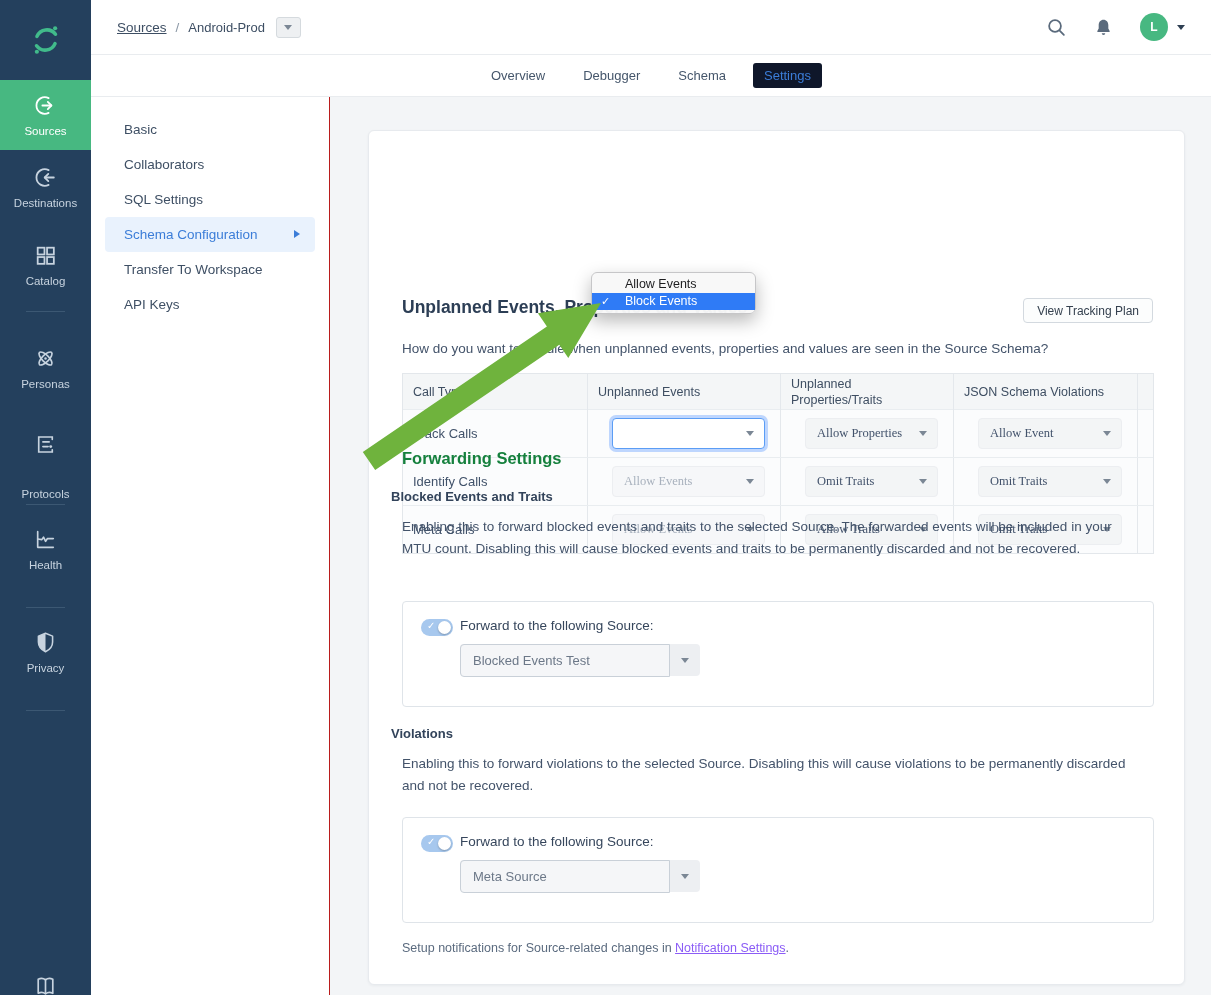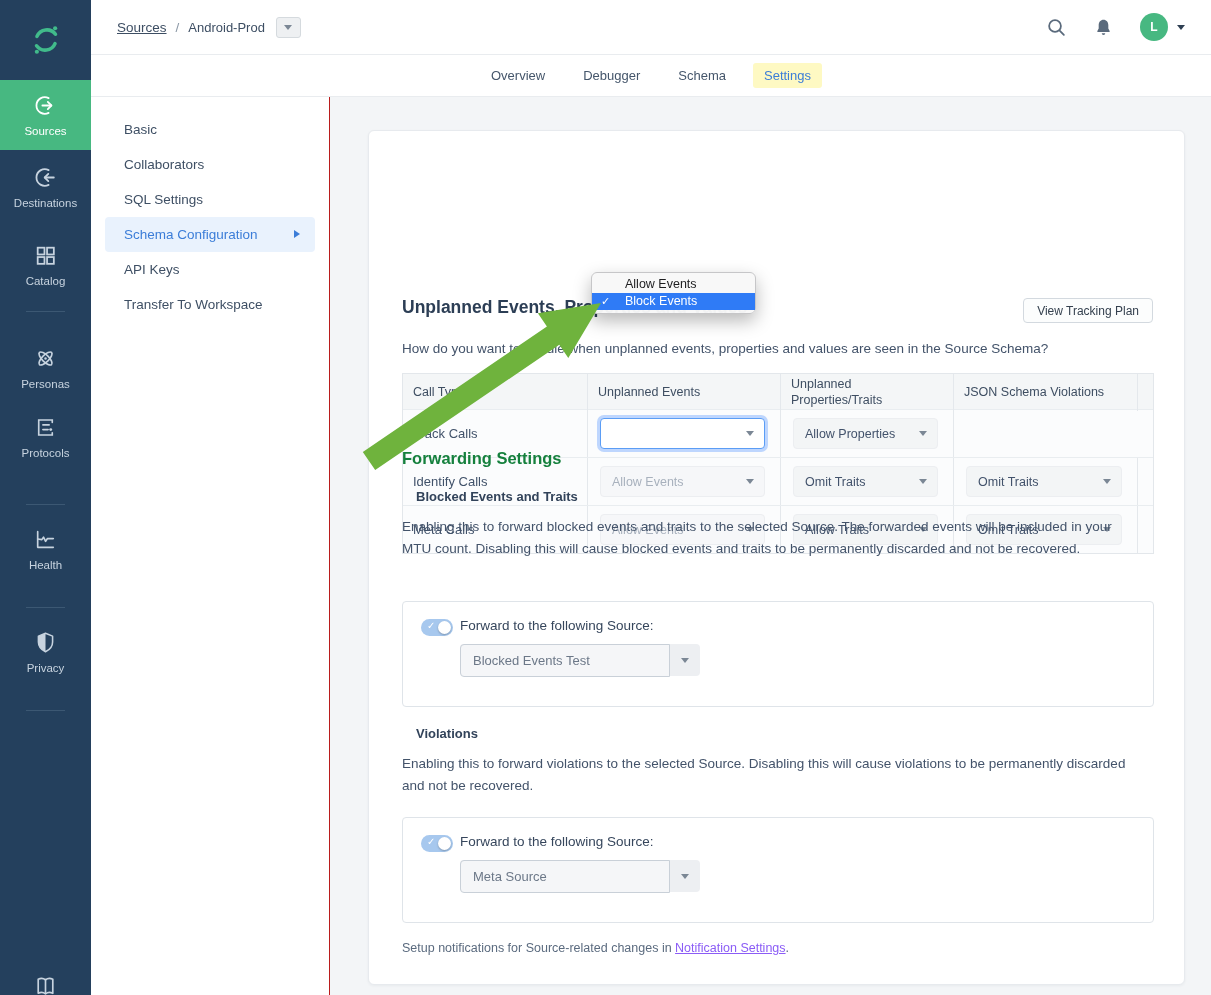--- a/index.html
+++ b/index.html
@@ -25,52 +25,52 @@
   .crumb-btn { margin-left:11px; width:25px; height:21px; background:#eef0f2; border:1px solid #d5dade; border-radius:3px; display:flex; align-items:center; justify-content:center; cursor:pointer; }
   .topbar-right { margin-left:auto; display:flex; align-items:center; gap:26px; }
   .icon-btn { cursor:pointer; display:flex; align-items:center; }
   .avatar-wrap { display:flex; align-items:center; gap:9px; cursor:pointer; }
   .avatar { width:28px; height:28px; border-radius:50%; background:#47b881; color:#fff; font-size:12px; font-weight:bold; display:flex; align-items:center; justify-content:center; }
   .caret-down { width:0; height:0; border-left:4px solid transparent; border-right:4px solid transparent; border-top:5px solid #7b8795; }
   .caret-down.dark { border-top-color:#2e3f52; }
   
   .tabbar { position:absolute; left:91px; top:55px; right:0; height:42px; background:#ffffff; border-bottom:1px solid #e9ecef; display:flex; align-items:center; justify-content:center; gap:16px; z-index:2; }
   .tab { font-size:13px; color:#45566b; padding:5px 11px; border-radius:3px; cursor:pointer; }
-  .tab.active { color:#3b7dd8; background:#fef9c3; }
+  .tab.active { color:#3b7dd8; background:#0f172a; }
   
   .submenu { position:absolute; left:91px; top:97px; width:239px; bottom:0; background:#ffffff; border-right:1px solid #b91c1c; padding-top:15px; z-index:2; }
   .submenu-item { position:relative; margin:0 14px; height:35px; line-height:35px; padding-left:19px; font-size:13.5px; color:#3e4f64; border-radius:4px; cursor:pointer; }
   .submenu-item.active { background:#e9f2fd; color:#3b7dd8; }
   .caret-right { position:absolute; right:15px; top:13px; width:0; height:0; border-top:4.5px solid transparent; border-bottom:4.5px solid transparent; border-left:6px solid #3b7dd8; }
   
   .card { position:absolute; left:368px; top:130px; width:817px; height:855px; background:#ffffff; border:1px solid #e7eaee; border-radius:6px; box-shadow:0 1px 3px rgba(20,40,60,0.05); z-index:1; }
   .card-title { position:absolute; left:33px; top:166px; font-size:17.5px; font-weight:bold; color:#2c3e55; }
   .btn-tracking { position:absolute; right:31px; top:167px; height:25px; padding:0 13px; font-size:12px; color:#35414f; background:#fcfdfd; border:1px solid #d3d9df; border-radius:4px; cursor:pointer; font-family:inherit; }
   .card-sub { position:absolute; left:33px; top:210px; font-size:13.5px; color:#43536a; }
   
   .utable { position:absolute; left:33px; top:242px; width:752px; border:1px solid #e3e7eb; }
   .trow { display:grid; grid-template-columns:184px 193px 173px 184px 15px; }
   .trow.head { height:35px; background:#f4f6f7; }
   .trow.body { height:48px; background:#fbfcfd; border-top:1px solid #e9edf0; }
   .tcell { border-left:1px solid #e4e8ec; display:flex; align-items:center; overflow:visible; }
   .tcell:first-child { border-left:none; }
   .hcell { font-size:12.5px; color:#3e4e62; padding:2px 10px; line-height:1.3; }
   .ctcell { font-size:13px; color:#41526a; padding-left:10px; }
-  .sel { flex:1; margin:0 15px 0 12px; height:31px; background:#f3f5f6; border:1px solid #eceef1; border-radius:4px; display:flex; align-items:center; padding-left:11px; font-size:12.5px; color:#42526b; cursor:pointer; }
+  .sel { flex:1; margin:0 15px 0 24px; height:31px; background:#f3f5f6; border:1px solid #eceef1; border-radius:4px; display:flex; align-items:center; padding-left:11px; font-size:12.5px; color:#42526b; cursor:pointer;font-family:Liberation Serif, serif; }
   .sel .sel-caret { margin-left:auto; margin-right:10px; }
   .sel.disabled { color:#a8b1bd; background:#f6f7f9; }
   .sel.focused { background:#ffffff; border:1px solid #5b9df5; box-shadow:0 0 0 3px rgba(77,144,254,0.35); }
   
   .menu { position:absolute; left:222px; top:141px; width:165px; background:rgba(248,248,248,0.97); border:1px solid #c6c6c8; border-radius:6px; box-shadow:0 7px 18px rgba(0,0,0,0.28); padding:3px 0; z-index:12; }
   .menu-item { position:relative; height:17px; line-height:17px; padding-left:33px; font-size:12.5px; color:#1d1d1f; cursor:pointer; white-space:nowrap; }
   .menu-item.selected { background:#2f7bf6; color:#ffffff; }
   .menu-check { position:absolute; left:9px; top:0; font-size:11px; }
   
   .h2-fwd { position:absolute; left:33px; top:318px; font-size:16.5px; font-weight:bold; color:#15803d; }
-  .h3 { position:absolute; left:47px; font-size:13px; font-weight:bold; color:#32435a; }
+  .h3 { position:absolute; left:22px; font-size:13px; font-weight:bold; color:#32435a; }
   .para { position:absolute; left:33px; width:737px; font-size:13.5px; color:#43536a; line-height:21.5px; }
   .fcard { position:absolute; left:33px; width:752px; height:106px; background:#ffffff; border:1px solid #dfe4e9; border-radius:4px; }
   .toggle { position:absolute; left:18px; top:17px; width:32px; height:17px; background:#a7c8ee; border-radius:9px; cursor:pointer; }
   .toggle-check { position:absolute; left:6px; top:1px; color:#ffffff; font-size:10px; }
   .toggle-knob { position:absolute; right:2px; top:2px; width:13px; height:13px; background:#ffffff; border-radius:50%; box-shadow:0 1px 2px rgba(0,0,0,0.25); }
   .toggle-label { position:absolute; left:57px; top:16px; font-size:13.5px; color:#36465c; }
   .src-select { position:absolute; left:57px; top:42px; width:240px; height:32px; background:#edeff2; border-radius:4px; cursor:pointer; }
   .src-text { position:absolute; left:0; top:0; width:210px; height:33px; background:#f5f6f8; border:1px solid #c9d0d8; border-radius:4px 0 0 4px; display:flex; align-items:center; padding-left:12px; font-size:13px; color:#6c7888; }
   .src-caret { position:absolute; right:0; top:0; width:30px; height:33px; display:flex; align-items:center; justify-content:center; }
   .footer-note { position:absolute; left:33px; top:810px; font-size:12.5px; color:#5b6b7f; }
@@ -123,21 +123,21 @@
 
   <div class="rail-item" style="top:346px;">
     <svg viewBox="0 0 24 24" fill="none" stroke="currentColor" stroke-width="1.6">
       <ellipse cx="12" cy="12" rx="8.2" ry="3.3" transform="rotate(45 12 12)"></ellipse>
       <ellipse cx="12" cy="12" rx="8.2" ry="3.3" transform="rotate(-45 12 12)"></ellipse>
       <circle cx="12" cy="12" r="1.2" fill="currentColor" stroke="none"></circle>
     </svg>
     <span class="rlabel">Personas</span>
   </div>
 
-  <div class="rail-item" style="top:415px;">
+  <div class="rail-item" style="top:432px;gap:24px;">
     <svg viewBox="0 0 24 24" fill="none" stroke="currentColor" stroke-width="1.6" stroke-linecap="round">
       <path d="M18.5 7V4.8H5.5v14.4h13V17"></path>
         <path d="M9.5 9.5h6"></path>
         <path d="M9.5 14h5"></path>
       <circle cx="17" cy="14" r="1.4" fill="currentColor" stroke="none"></circle>
     </svg>
     <span class="rlabel">Protocols</span>
   </div>
 
   <div class="rail-div" style="top:504px;"></div>
@@ -205,22 +205,22 @@
 </div>
 
 <div class="submenu">
   <div class="submenu-item">Basic</div>
   <div class="submenu-item">Collaborators</div>
   <div class="submenu-item">SQL Settings</div>
   <div class="submenu-item active">
     <span>Schema Configuration</span>
     <span class="caret-right"></span>
   </div>
+  <div class="submenu-item">Transfer To Workspace</div>
   <div class="submenu-item">API Keys</div>
-  <div class="submenu-item">Transfer To Workspace</div>
 </div>
 
 <div class="card">
   <div class="card-title">Unplanned Events, Properties and Values</div>
   <button class="btn-tracking">View Tracking Plan</button>
   <div class="card-sub">How do you want to handle when unplanned events, properties and values are seen in the Source Schema?</div>
 
   <div class="utable">
     <div class="trow head">
       <div class="tcell hcell">Call Type</div>
@@ -237,20 +237,26 @@
           <span></span>
           <span class="sel-caret caret-down"></span>
         </div>
       </div>
       <div class="tcell">
         <div class="sel">
           <span>Allow Properties</span>
           <span class="sel-caret caret-down"></span>
         </div>
       </div>
+      <div class="tcell">
+        <div class="sel">
+          <span>Allow Event</span>
+          <span class="sel-caret caret-down"></span>
+        </div>
+      </div>
       <div class="tcell"></div>
     </div>
 
     <div class="trow body">
       <div class="tcell ctcell">Identify Calls</div>
       <div class="tcell">
         <div class="sel disabled">
           <span>Allow Events</span>
           <span class="sel-caret caret-down"></span>
         </div>

